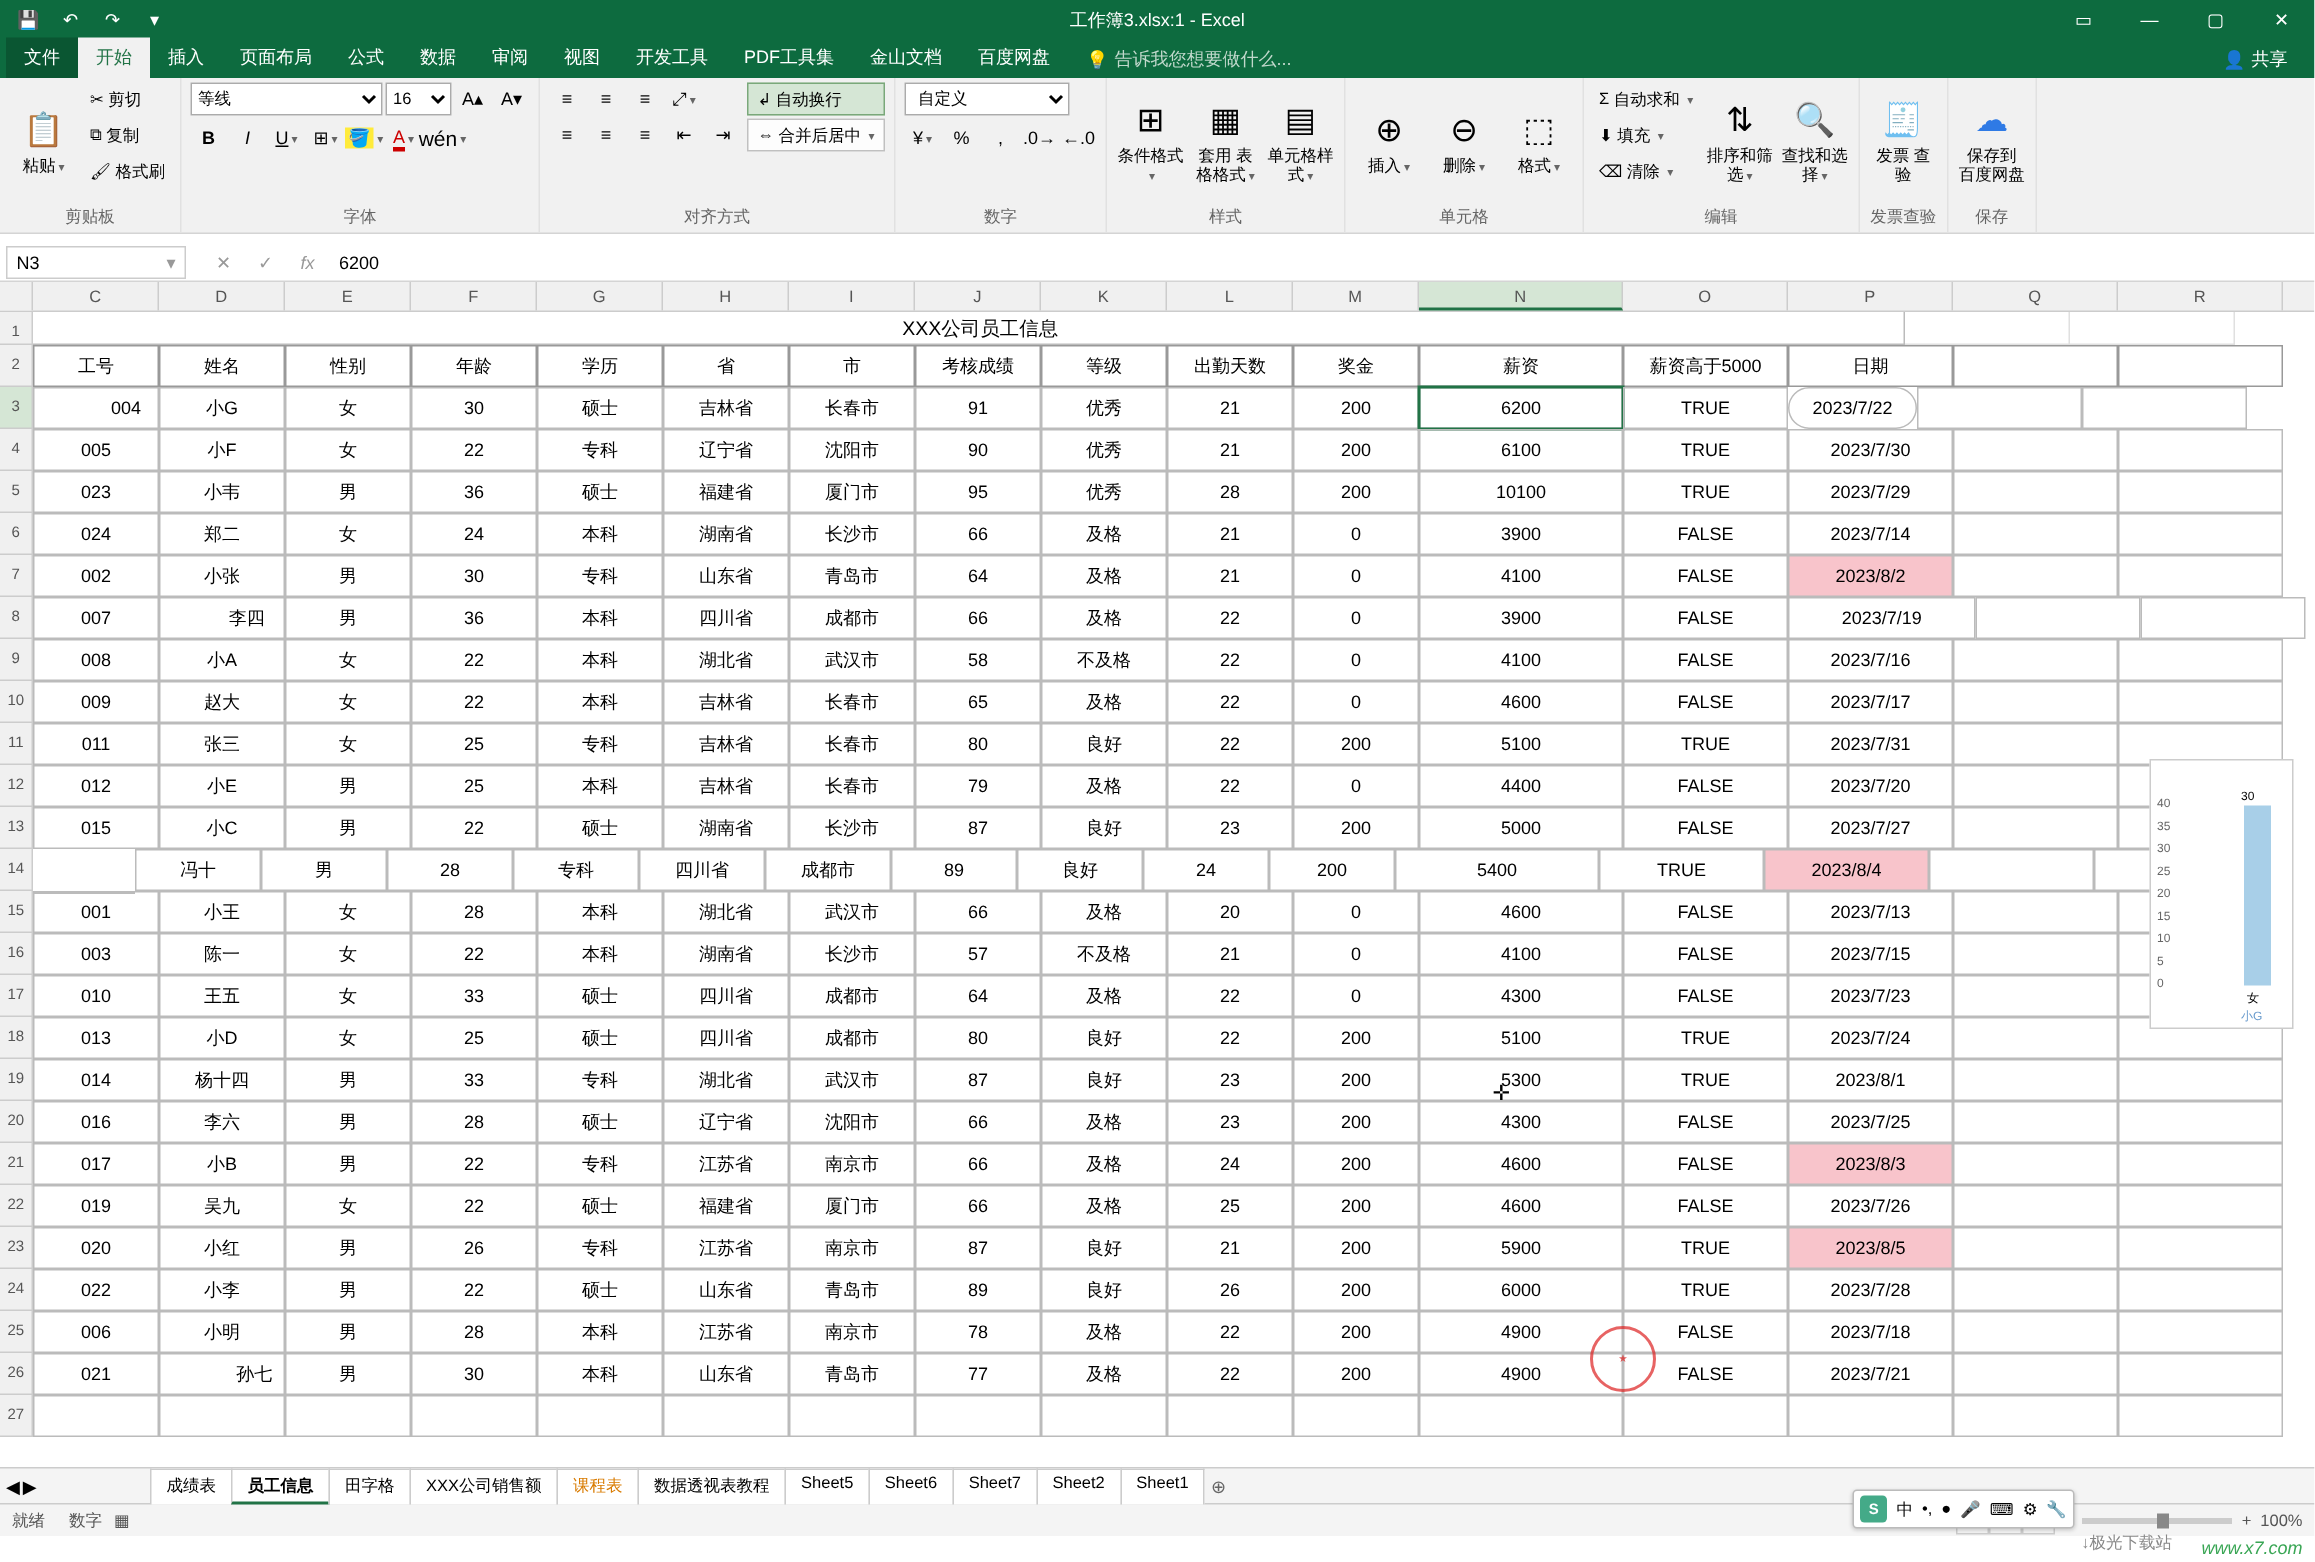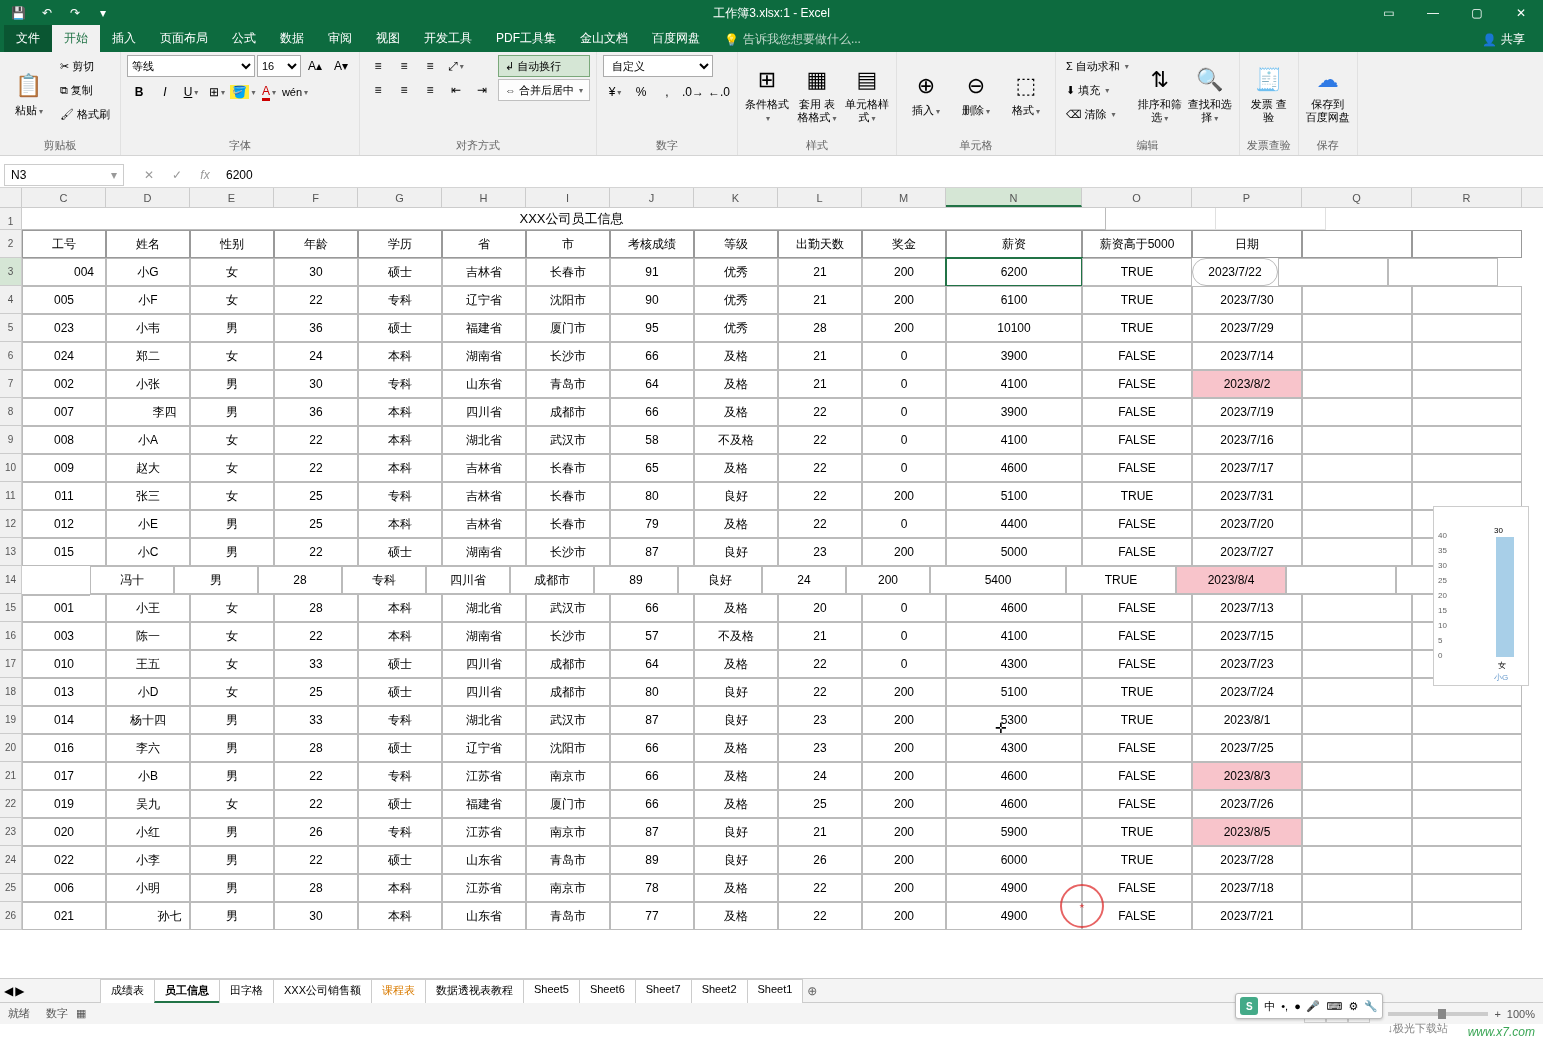--- a/index.html
+++ b/index.html
@@ -183,21 +183,21 @@
             <u>U</u>
           </div>
         <div class="hbtn drop">⊞</div>
         <div class="hbtn drop">
             <span style="background:#ffeb3b;padding:0 2px;">🪣</span>
           </div>
         <div class="hbtn drop">
             <span style="color:#c00;border-bottom:3px solid #c00;">A</span>
           </div>
         <div class="hbtn drop">
-            <span style="font-size:11px;">wén</span>
+            <span style="font-size:14px;">wén</span>
           </div>
       </div>
     </div>
     <div class="glabel">字体</div>
   </div>
 
   <div class="rgroup">
     <div class="gbody">
       <div class="stack">
         <div class="row">
@@ -363,21 +363,21 @@
         <div class="ch sel" style="width: 136px;">N</div>
         <div class="ch" style="width: 110px;">O</div>
         <div class="ch" style="width: 110px;">P</div>
         <div class="ch" style="width: 110px;">Q</div>
         <div class="ch" style="width: 110px;">R</div>
       </div>
   </div>
   <div class="rows" id="rows-container">
       <div class="row-line" style="height: 22px;">
         <div class="rh">1</div>
-        <div class="cell title" style="width: 1084px; padding-left: 20px;">XXX公司员工信息</div>
+        <div class="cell title" style="width: 1248px; padding-left: 20px;">XXX公司员工信息</div>
         <div class="cell" style="width: 110px;"></div>
         <div class="cell" style="width: 110px;"></div>
       </div>
       <div class="row-line">
         <div class="rh">2</div>
         <div class="cell tblhead" style="width: 84px;">工号</div>
         <div class="cell tblhead" style="width: 84px;">姓名</div>
         <div class="cell tblhead" style="width: 84px;">性别</div>
         <div class="cell tblhead" style="width: 84px;">年龄</div>
         <div class="cell tblhead" style="width: 84px;">学历</div>
@@ -496,21 +496,21 @@
         <div class="cell tblcell" style="width: 84px;">36</div>
         <div class="cell tblcell" style="width: 84px;">本科</div>
         <div class="cell tblcell" style="width: 84px;">四川省</div>
         <div class="cell tblcell" style="width: 84px;">成都市</div>
         <div class="cell tblcell" style="width: 84px;">66</div>
         <div class="cell tblcell" style="width: 84px;">及格</div>
         <div class="cell tblcell" style="width: 84px;">22</div>
         <div class="cell tblcell" style="width: 84px;">0</div>
         <div class="cell tblcell" style="width: 136px;">3900</div>
         <div class="cell tblcell" style="width: 110px;">FALSE</div>
-        <div class="cell tblcell" style="width: 110px;">2023/7/19</div>
+        <div class="cell tblcell" style="width: 125px;">2023/7/19</div>
         <div class="cell tblcell" style="width: 110px;"></div>
         <div class="cell tblcell" style="width: 110px;"></div>
       </div>
       <div class="row-line">
         <div class="rh">9</div>
         <div class="cell tblcell" style="width: 84px;">008</div>
         <div class="cell tblcell" style="width: 84px;">小A</div>
         <div class="cell tblcell" style="width: 84px;">女</div>
         <div class="cell tblcell" style="width: 84px;">22</div>
         <div class="cell tblcell" style="width: 84px;">本科</div>
@@ -839,20 +839,39 @@
         <div class="cell tblcell" style="width: 84px;">本科</div>
         <div class="cell tblcell" style="width: 84px;">山东省</div>
         <div class="cell tblcell" style="width: 84px;">青岛市</div>
         <div class="cell tblcell" style="width: 84px;">77</div>
         <div class="cell tblcell" style="width: 84px;">及格</div>
         <div class="cell tblcell" style="width: 84px;">22</div>
         <div class="cell tblcell" style="width: 84px;">200</div>
         <div class="cell tblcell" style="width: 136px;">4900</div>
         <div class="cell tblcell" style="width: 110px;">FALSE</div>
         <div class="cell tblcell" style="width: 110px;">2023/7/21</div>
+        <div class="cell tblcell" style="width: 110px;"></div>
+        <div class="cell tblcell" style="width: 110px;"></div>
+      </div>
+      <div class="row-line">
+        <div class="rh">27</div>
+        <div class="cell tblcell" style="width: 84px;"></div>
+        <div class="cell tblcell" style="width: 84px;"></div>
+        <div class="cell tblcell" style="width: 84px;"></div>
+        <div class="cell tblcell" style="width: 84px;"></div>
+        <div class="cell tblcell" style="width: 84px;"></div>
+        <div class="cell tblcell" style="width: 84px;"></div>
+        <div class="cell tblcell" style="width: 84px;"></div>
+        <div class="cell tblcell" style="width: 84px;"></div>
+        <div class="cell tblcell" style="width: 84px;"></div>
+        <div class="cell tblcell" style="width: 84px;"></div>
+        <div class="cell tblcell" style="width: 84px;"></div>
+        <div class="cell tblcell" style="width: 136px;"></div>
+        <div class="cell tblcell" style="width: 110px;"></div>
+        <div class="cell tblcell" style="width: 110px;"></div>
         <div class="cell tblcell" style="width: 110px;"></div>
         <div class="cell tblcell" style="width: 110px;"></div>
       </div>
     </div>
 
   <div class="minichart">
     <span class="yl" style="bottom:145px">40</span>
     <span class="yl" style="bottom:130px">35</span>
     <span class="yl" style="bottom:115px">30</span>
     <span class="yl" style="bottom:100px">25</span>

